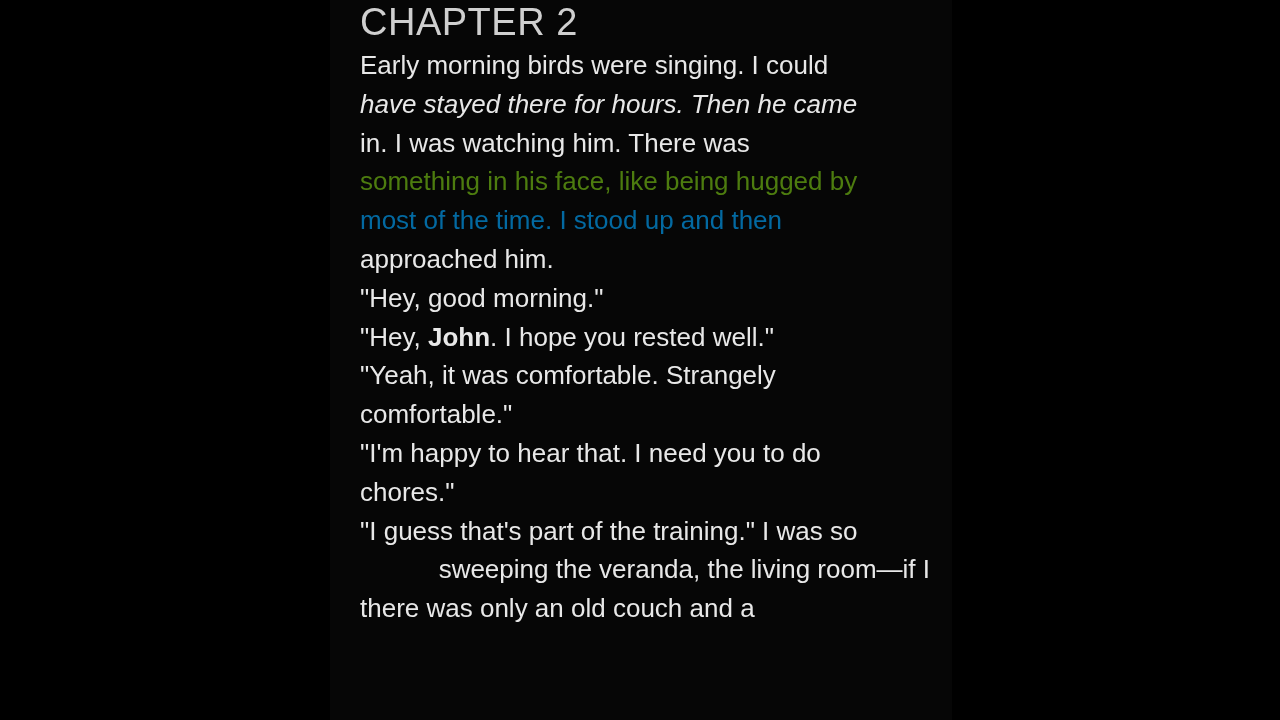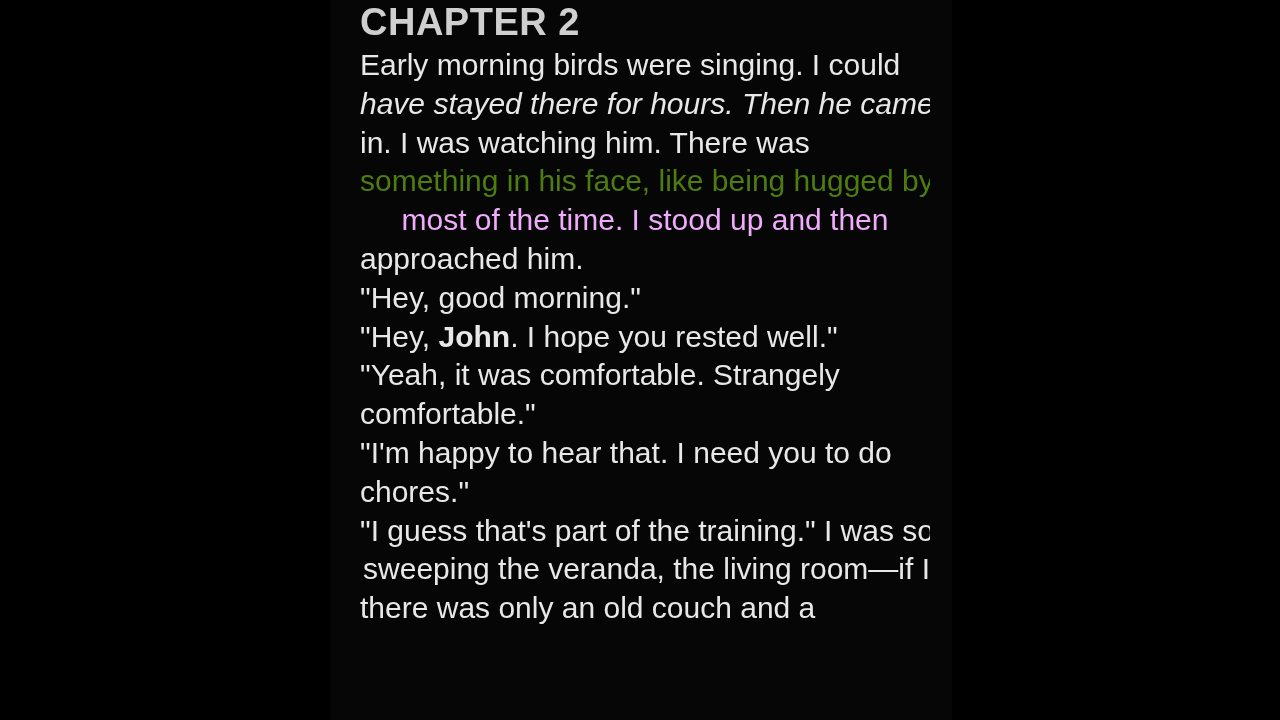--- a/index.html
+++ b/index.html
@@ -25,51 +25,51 @@
   .text-block {
     position: absolute;
     left: 360px; top: 0;
     width: 570px; height: 720px;
     overflow: hidden;
   }
   .chapter-heading {
     position: absolute;
     left: 0; top: 0;
     font-size: 38px;
-    font-weight: bold;
+    font-weight: normal;
     line-height: 1.2;
     letter-spacing: 0.5px;
     white-space: nowrap;
   }
   .lines {
     position: absolute;
     left: 0; top: 46px;
     width: 570px;
   }
   .line {
-    font-size: 30px;
+    font-size: 26px;
     line-height: 38.8px;
     white-space: nowrap;
   }
   .line .bold { font-weight: bold; }
 </style>
 </head>
 <body>
 
 <div class="stage" style="background: rgb(0, 0, 0);">
   <div class="reader-column" style="background: rgb(6, 6, 6);">
   </div>
   <div class="text-block">
     <div class="chapter-heading" style="color: rgb(207, 207, 207);">CHAPTER 2</div>
     <div class="lines">
         <div class="line" style="color: rgb(232, 232, 232);"><span>Early morning birds were singing. I could</span></div>
         <div class="line" style="color: rgb(232, 232, 232); font-style: italic;"><span>have stayed there for hours. Then he came</span></div>
         <div class="line" style="color: rgb(232, 232, 232);"><span>in. I was watching him. There was</span></div>
         <div class="line" style="color: #4d7c0f;"><span>something in his face, like being hugged by</span></div>
-        <div class="line" style="color: #f0abfc; text-align: center;"><span>most of the time. I stood up and then</span></div>
+        <div class="line" style="color: #0369a1;"><span>most of the time. I stood up and then</span></div>
         <div class="line" style="color: rgb(232, 232, 232);"><span>approached him.</span></div>
         <div class="line" style="color: rgb(232, 232, 232);"><span>"Hey, good morning."</span></div>
         <div class="line" style="color: rgb(232, 232, 232);"><span>"Hey, </span><span class="bold">John</span><span>. I hope you rested well."</span></div>
         <div class="line" style="color: rgb(232, 232, 232);"><span>"Yeah, it was comfortable. Strangely</span></div>
         <div class="line" style="color: rgb(232, 232, 232);"><span>comfortable."</span></div>
         <div class="line" style="color: rgb(232, 232, 232);"><span>"I'm happy to hear that. I need you to do</span></div>
         <div class="line" style="color: rgb(232, 232, 232);"><span>chores."</span></div>
         <div class="line" style="color: rgb(232, 232, 232);"><span>"I guess that's part of the training." I was so</span></div>
         <div class="line" style="color: rgb(232, 232, 232); text-align: right;"><span>sweeping the veranda, the living room—if I</span></div>
         <div class="line" style="color: rgb(232, 232, 232);"><span>there was only an old couch and a</span></div>

